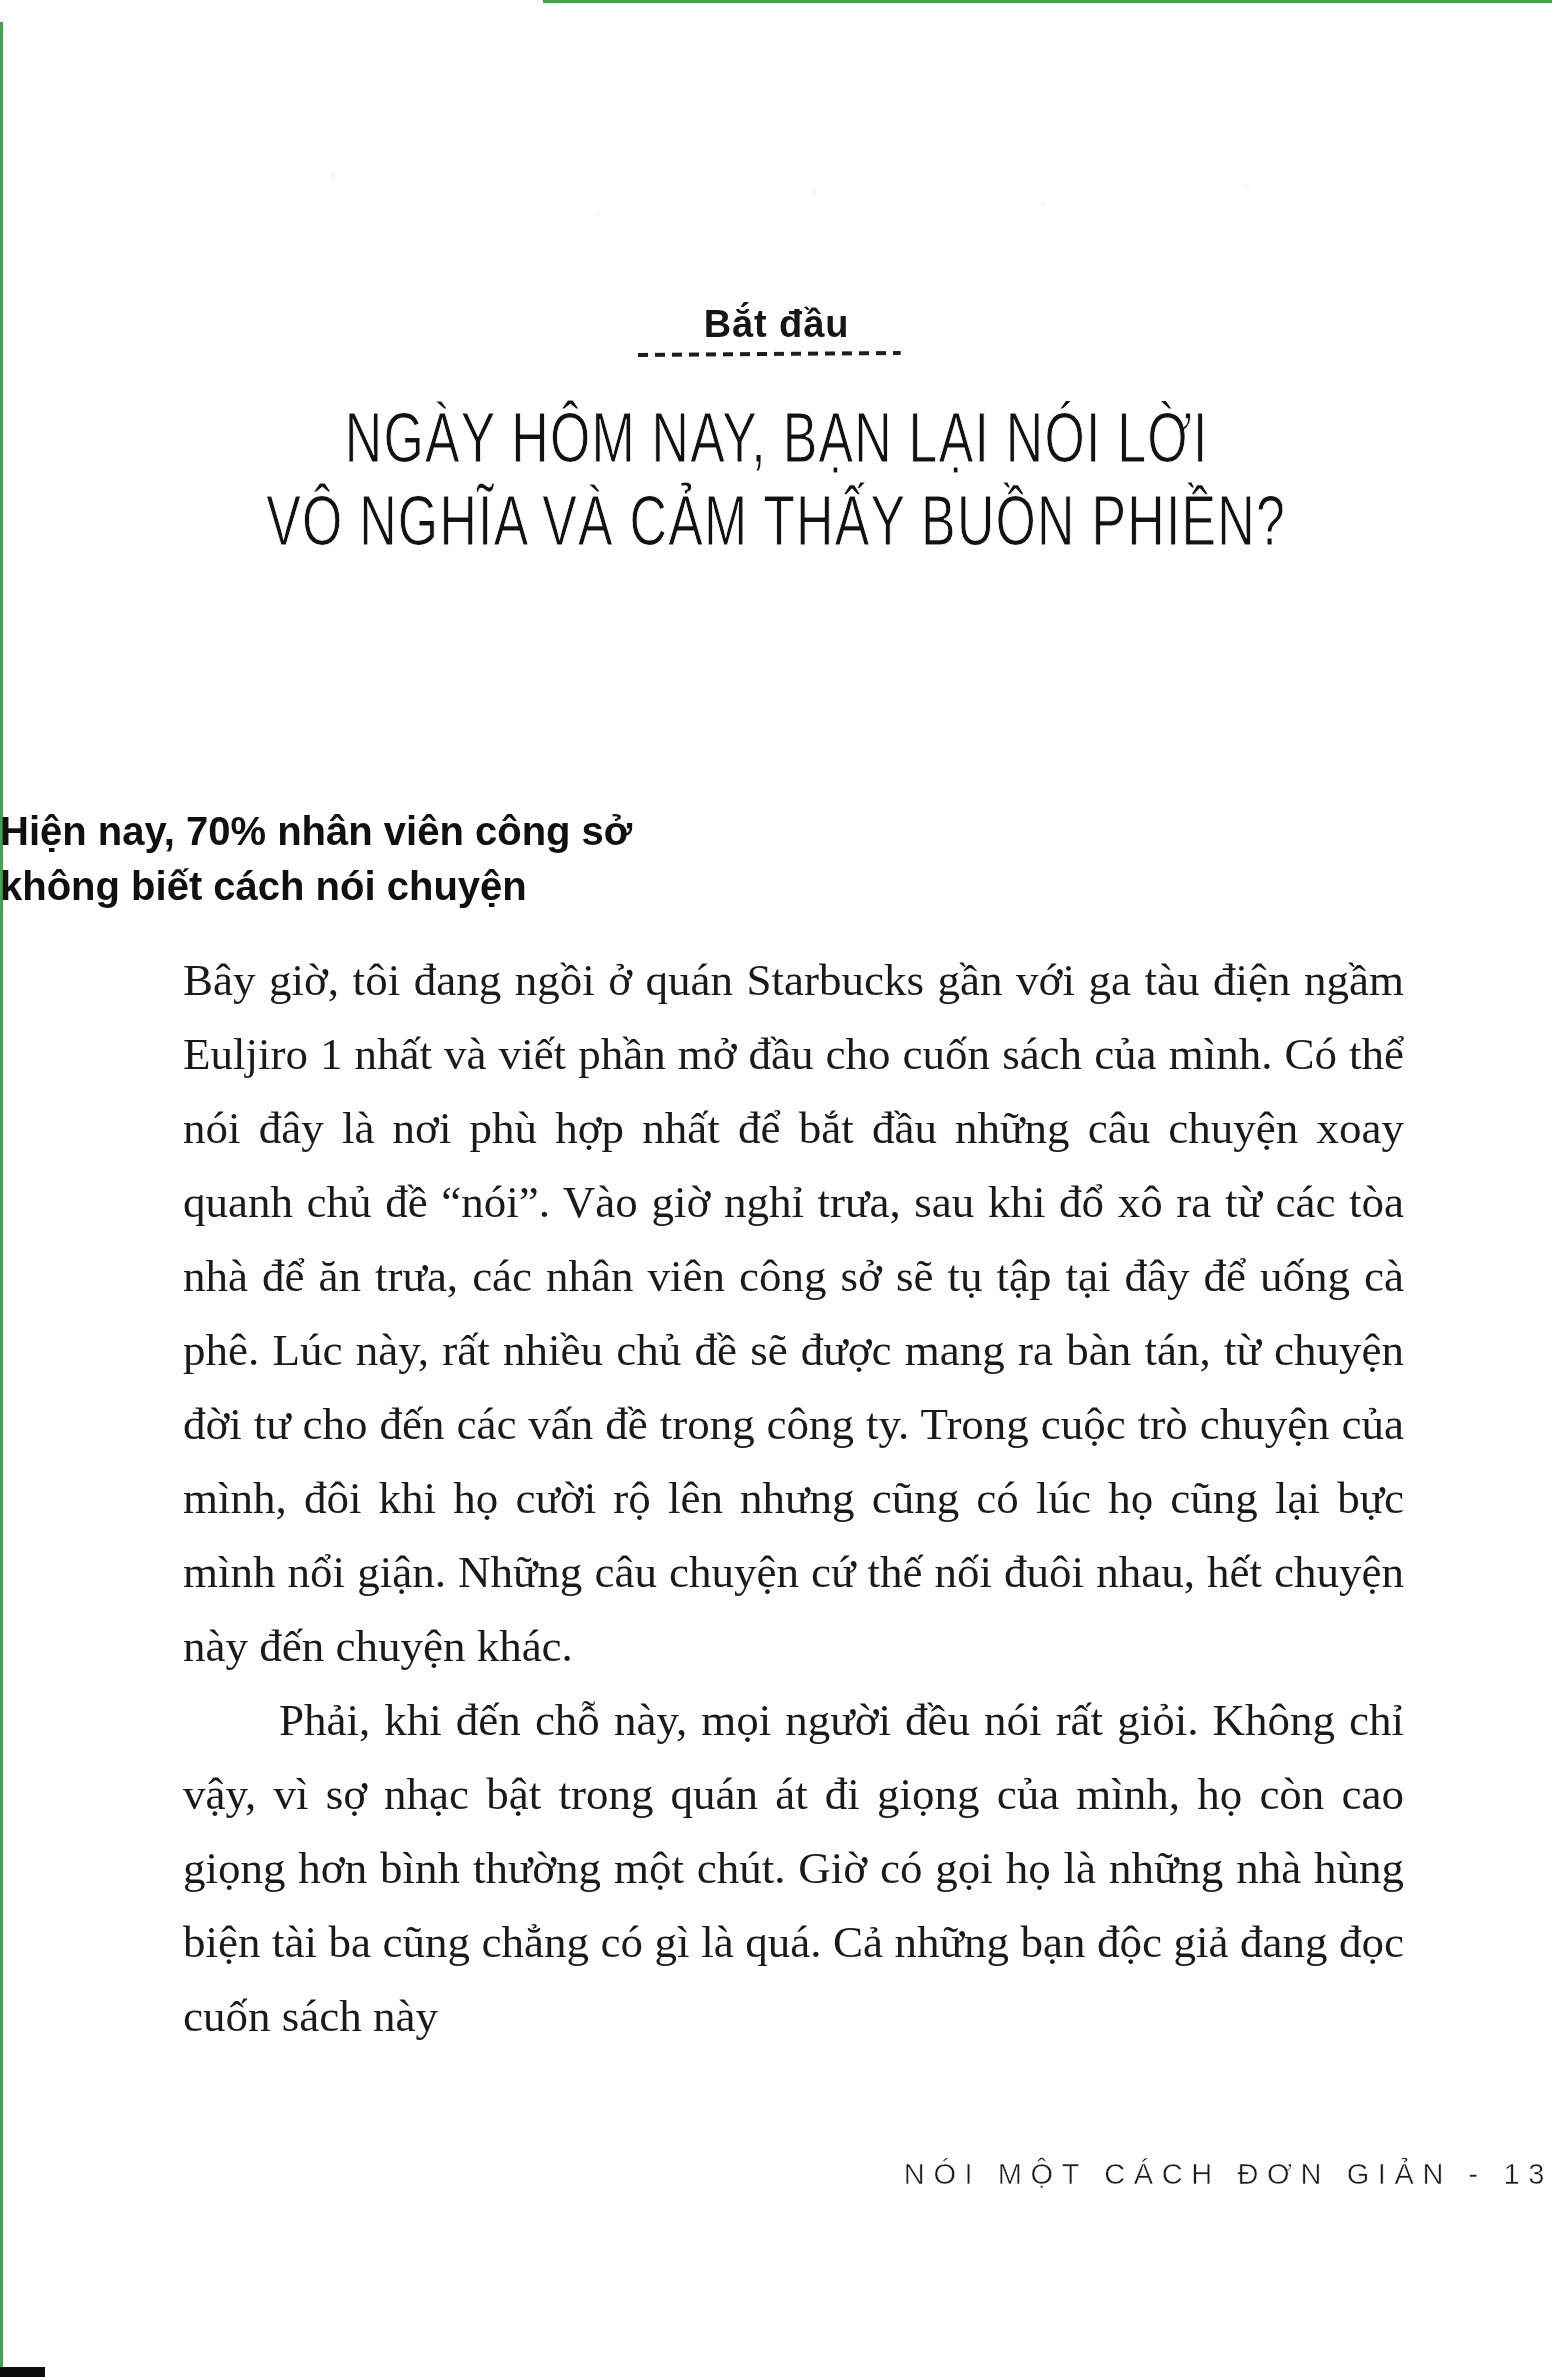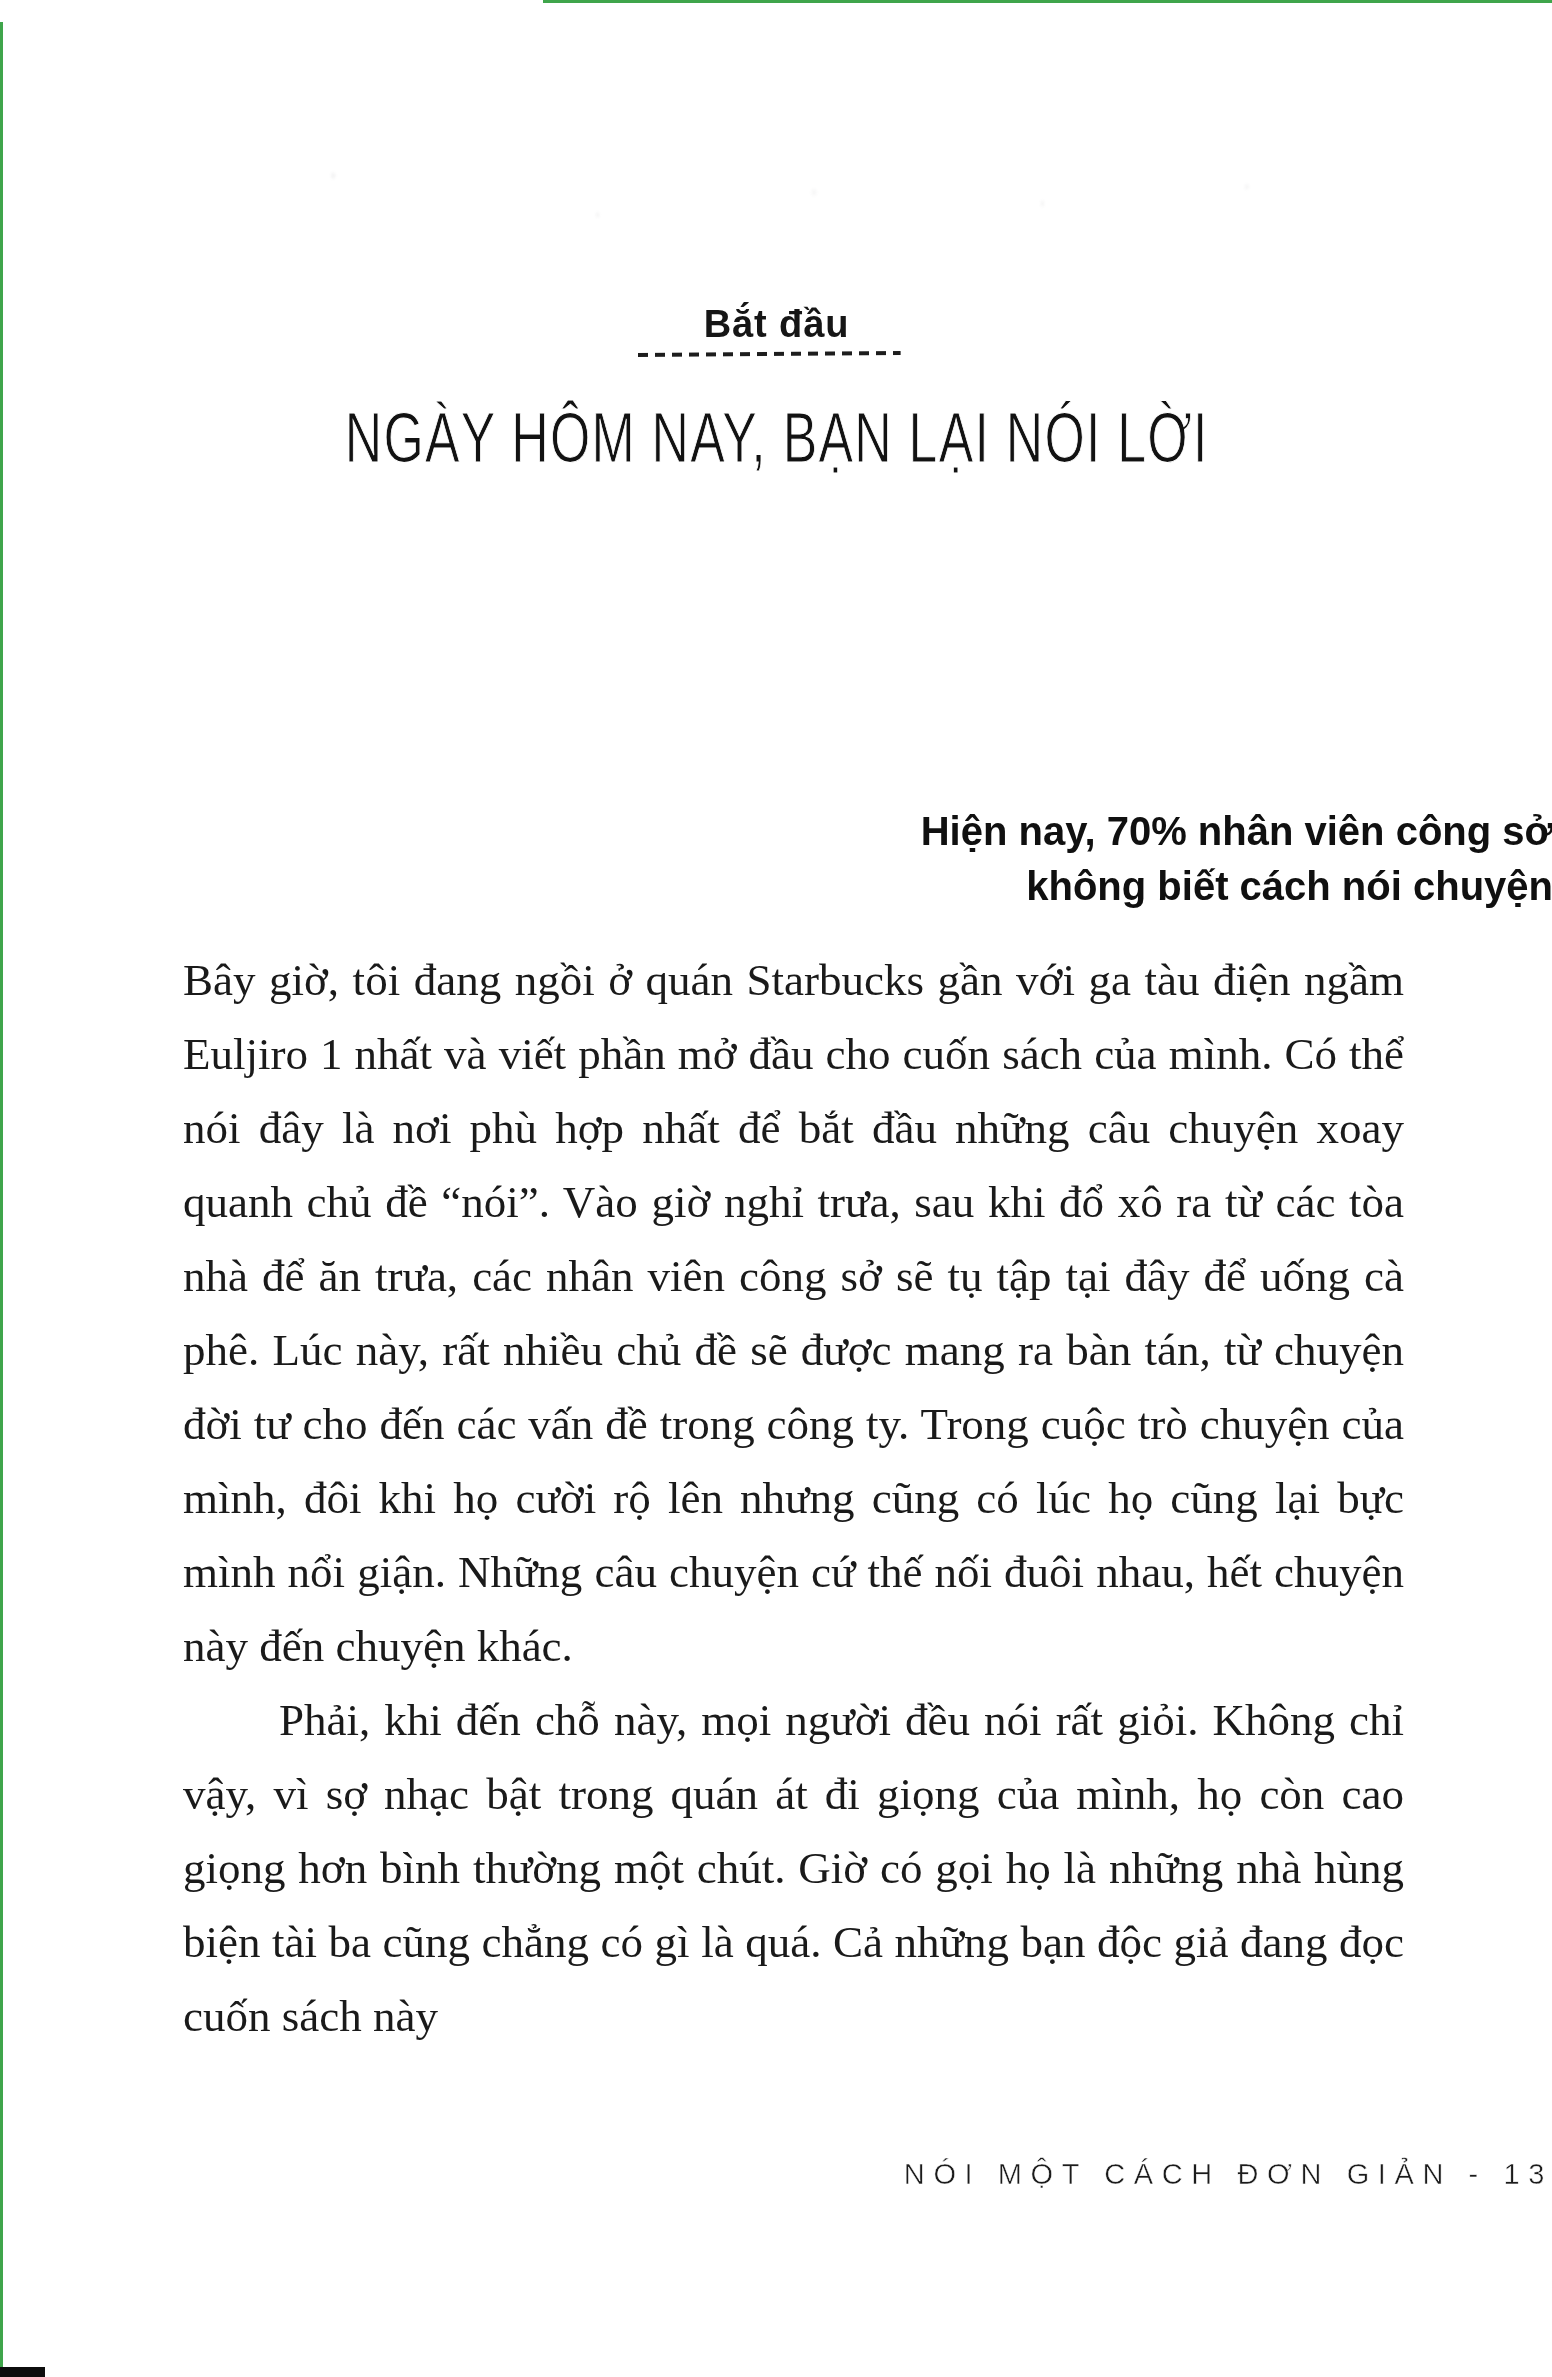--- a/index.html
+++ b/index.html
@@ -69,21 +69,21 @@
     display: inline-block;
     transform: scaleX(0.74);
     transform-origin: 50% 50%;
     white-space: nowrap;
     -webkit-text-stroke: 1px #ffffff;
   }
 
   
   .subhead {
     position: absolute; top: 804px; left: 0; width: 100%;
-    text-align: right;
+    text-align: left;
     font-family: "Liberation Sans", sans-serif;
     font-weight: 700;
     font-size: 40px;
     line-height: 55px;
     color: #101010;
   }
 
   
   .bodycopy {
     position: absolute; top: 943px; left: 183px; width: 1221px;
@@ -114,20 +114,21 @@
 <div class="edge-line-left" style="background: rgb(63, 165, 75);"></div>
 <div class="edge-line-top" style="background: rgb(63, 165, 75);"></div>
 <div class="corner-mark" style="background: rgb(13, 13, 13);"></div>
 <div class="bleedthrough"></div>
 
 <div class="kicker">Bắt đầu</div>
 <div class="kicker-rule"></div>
 
 <div class="title">
   <div><span class="squeeze">NGÀY HÔM NAY, BẠN LẠI NÓI LỜI</span></div>
+  <div><span class="squeeze">VÔ NGHĨA VÀ CẢM THẤY BUỒN PHIỀN?</span></div>
 </div>
 
 <div class="subhead">
   <div>Hiện nay, 70% nhân viên công sở</div>
   <div>không biết cách nói chuyện</div>
 </div>
 
 <div class="bodycopy">
   <p>Bây giờ, tôi đang ngồi ở quán Starbucks gần với ga tàu điện ngầm Euljiro 1 nhất và viết phần mở đầu cho cuốn sách của mình. Có thể nói đây là nơi phù hợp nhất để bắt đầu những câu chuyện xoay quanh chủ đề “nói”. Vào giờ nghỉ trưa, sau khi đổ xô ra từ các tòa nhà để ăn trưa, các nhân viên công sở sẽ tụ tập tại đây để uống cà phê. Lúc này, rất nhiều chủ đề sẽ được mang ra bàn tán, từ chuyện đời tư cho đến các vấn đề trong công ty. Trong cuộc trò chuyện của mình, đôi khi họ cười rộ lên nhưng cũng có lúc họ cũng lại bực mình nổi giận. Những câu chuyện cứ thế nối đuôi nhau, hết chuyện này đến chuyện khác.</p>
   <p class="indented">Phải, khi đến chỗ này, mọi người đều nói rất giỏi. Không chỉ vậy, vì sợ nhạc bật trong quán át đi giọng của mình, họ còn cao giọng hơn bình thường một chút. Giờ có gọi họ là những nhà hùng biện tài ba cũng chẳng có gì là quá. Cả những bạn độc giả đang đọc cuốn sách này</p>

